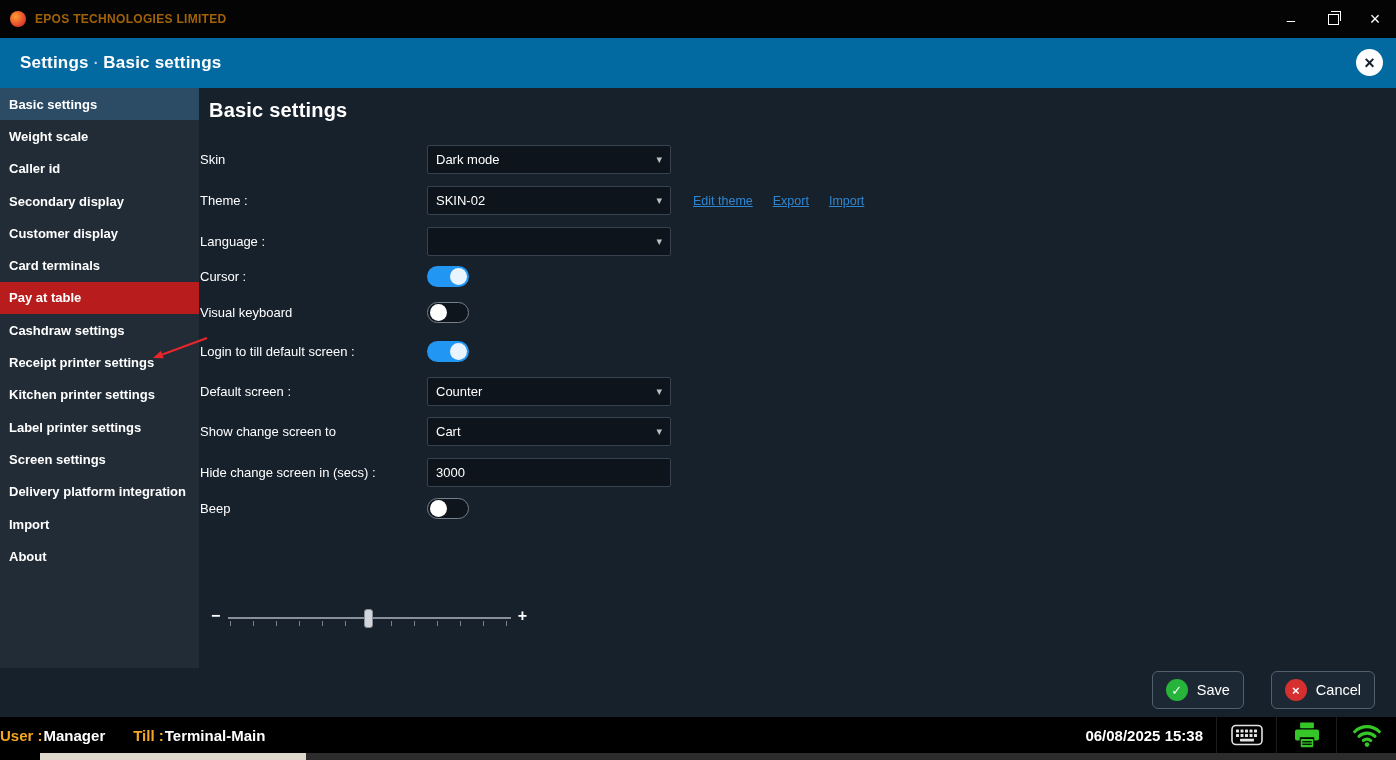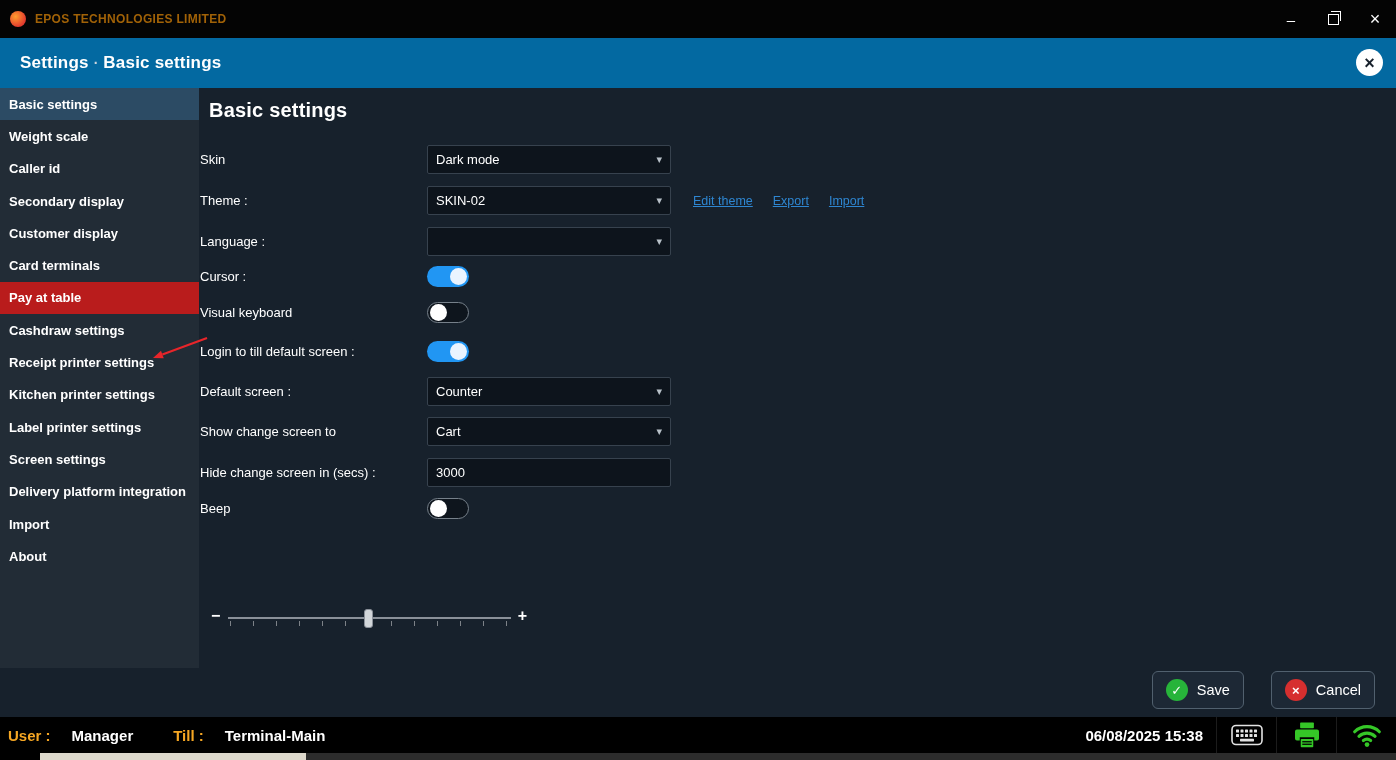--- a/index.html
+++ b/index.html
@@ -61,23 +61,23 @@
   .btnrow{position:absolute;top:671px;right:21px;display:flex;gap:27px;}
   .btn{height:38px;display:flex;align-items:center;gap:9px;padding:0 13px;background:#1d2835;border:1px solid #51606e;
     border-radius:6px;color:#fff;font-size:14.5px;cursor:pointer;font-family:inherit;}
   .icircle{width:22px;height:22px;border-radius:50%;display:flex;align-items:center;justify-content:center;
     color:#fff;font-size:13px;font-weight:700;line-height:1;}
   .icircle.green{background:#27b43a;}
   .icircle.red{background:#d62f2f;}
   
   .statusbar{position:absolute;top:717px;left:0;right:0;height:36px;background:#000;display:flex;align-items:center;
     font-size:15px;font-weight:700;color:#fff;}
-  .sb-left{display:flex;align-items:center;padding-left:8px;gap:12px;}
+  .sb-left{display:flex;align-items:center;padding-left:0;}
   .sb-orange{color:#f5a623;}
-  .sb-val{margin-left:9px;}
+  .sb-val{margin-left:1px;}
   .sb-till{margin-left:28px;}
   .sb-right{margin-left:auto;display:flex;align-items:center;height:100%;}
   .datetime{padding-right:13px;}
   .sb-cell{width:59px;height:100%;display:flex;align-items:center;justify-content:center;border-left:1px solid #1c1c1c;cursor:pointer;}
   
   .annotation{position:absolute;left:147px;top:331px;width:66px;height:32px;pointer-events:none;z-index:5;}
   .bottomstrip{position:absolute;top:753px;left:0;width:1396px;height:7px;background:#2c2c2c;}
   .bs-black{position:absolute;left:0;top:0;width:40px;height:7px;background:#000;}
   .bs-light{position:absolute;left:40px;top:0;width:266px;height:7px;background:#ddd8cb;}
 </style>

